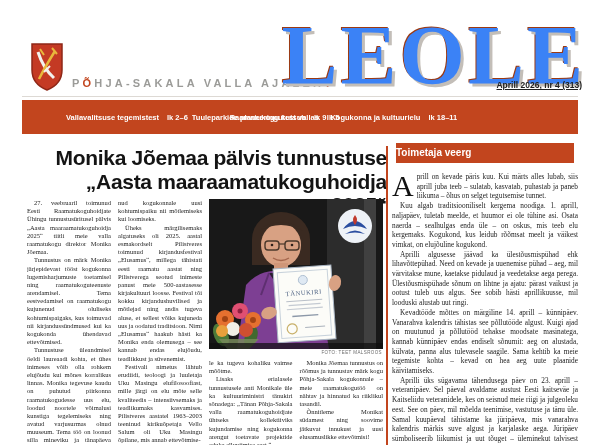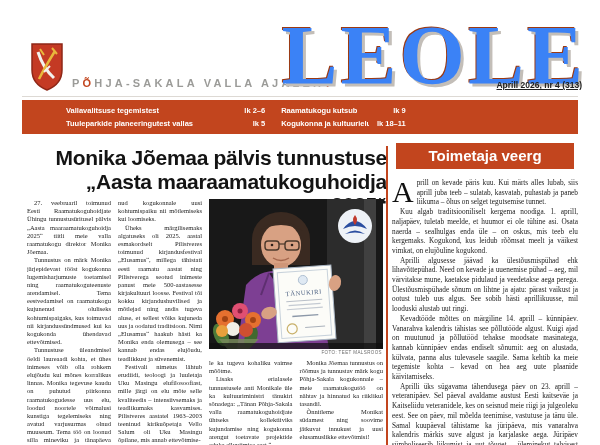--- a/index.html
+++ b/index.html
@@ -15,21 +15,21 @@
         font-size:84px;line-height:0.86;color:#3b82f6;letter-spacing:3px;
         text-shadow:3px 3px 0 #c3beb8, -1px -1px 0 #9c3a12;}
   .issue{position:absolute;right:18px;top:80px;font-family:"Liberation Sans",sans-serif;
          font-weight:bold;font-size:8.5px;color:#222;text-decoration:underline;}
   .mastrule{position:absolute;left:22px;right:22px;top:96px;height:1px;background:#ddd9d4;}
 
   
   .toc{position:absolute;left:22px;right:22px;top:100px;height:34px;background:#c2451e;color:#fff;
        display:flex;align-items:center;gap:16px;box-sizing:border-box;padding:0 14px 0 44px;
        font-family:"Liberation Sans",sans-serif;font-weight:bold;font-size:7.5px;}
-  .toc-group{display:flex;flex-direction:column;gap:4px;}
+  .toc-group{display:flex;flex-direction:row;gap:4px;}
   .g1{width:40%;} .g2{width:25%;justify-content:center;} .g3{width:35%;}
   .toc-row{display:flex;justify-content:space-between;gap:8px;white-space:nowrap;}
   .toc-label{overflow:hidden;}
 
   
   .headline{position:absolute;left:27px;top:146px;width:360px;margin:0;
             font-family:"Liberation Sans",sans-serif;font-weight:700;font-size:21px;
             line-height:23.5px;letter-spacing:-0.3px;color:#141414;text-align:right;}
   .cols{position:absolute;left:27px;top:199px;width:356px;height:246px;overflow:hidden;
         display:flex;gap:7px;}
@@ -41,22 +41,22 @@
   .credit{font-family:"Liberation Sans",sans-serif;font-size:4.5px;letter-spacing:0.4px;
           color:#6b6b6b;text-align:right;margin:1px 1px 4px 0;}
   .subcols{display:flex;gap:7px;flex:1;overflow:hidden;}
   .subcol{flex:1;font-size:6.5px;line-height:1.26;text-align:justify;}
   .subcol p{margin:0;text-indent:7px;}
   .subcol p.cont{text-indent:0;}
 
   
   .divider{position:absolute;left:386px;top:146px;bottom:0;width:2px;background:#c2451e;}
   .editor{position:absolute;left:392px;right:22px;top:143px;bottom:0;overflow:hidden;}
-  .editor-header{margin:0 4px;background:#c2451e;color:#fff;text-align:center;
-                 font-family:"Liberation Sans",sans-serif;font-weight:bold;font-size:15px;
+  .editor-header{margin:0 4px;background:#c2451e;color:#fff;text-align:left;
+                 font-family:"Liberation Sans",sans-serif;font-weight:bold;font-size:10px;
                  padding:4px 0 5px;}
   .editor-body{margin-top:9px;font-size:7.3px;line-height:1.33;text-align:justify;color:#1b1b1b;}
   .editor-body p{margin:0;text-indent:8px;}
   .editor-body p.first{text-indent:0;}
   .dropcap{float:left;font-size:30px;line-height:23px;padding:2px 3px 0 0;font-weight:400;color:#111;}
 </style>
 </head>
 <body>
 
 <div class="page">

